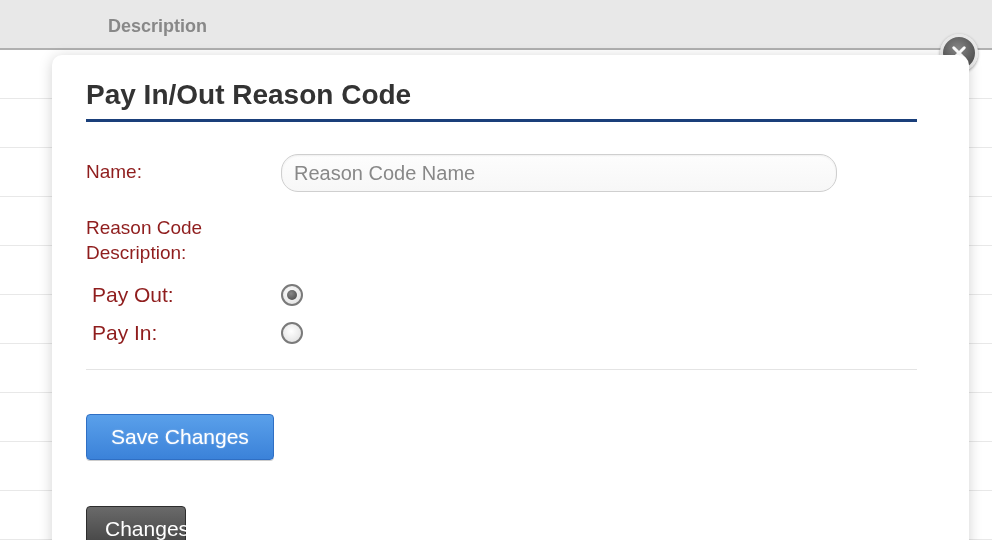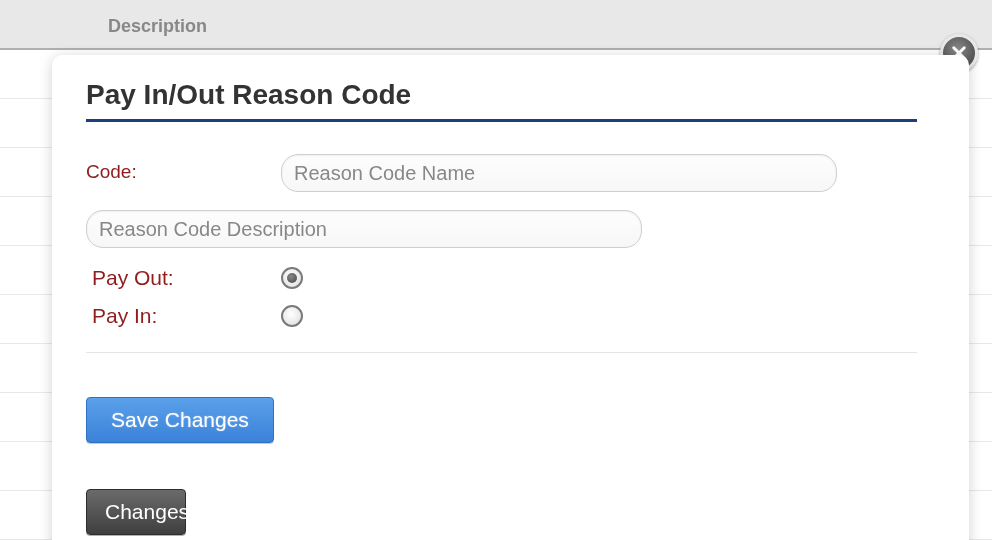--- a/index.html
+++ b/index.html
@@ -172,26 +172,26 @@
     <path d="M5 5 L19 19 M19 5 L5 19" stroke="#fff" stroke-width="4" stroke-linecap="round" fill="none"></path>
   </svg>
 </div>
 
 <div class="modal">
 
   <h1 class="modal-title">Pay In/Out Reason Code</h1>
   <div class="title-divider"></div>
 
   <div class="form-row">
-    <label class="form-label">Code:</label>
+    <label class="form-label">Name:</label>
     <input class="form-input" type="text" placeholder="Reason Code Name" style="">
   </div>
 
   <div class="form-row">
-    <input class="form-input" type="text" placeholder="Reason Code Description" style="">
+    <label class="form-label">Reason Code Description:</label>
   </div>
 
   <div class="radio-row">
     <span class="radio-label">Pay Out:</span>
     <span class="faux-radio checked" role="radio" aria-checked="true"></span>
   </div>
 
   <div class="radio-row">
     <span class="radio-label">Pay In:</span>
     <span class="faux-radio" role="radio" aria-checked="false"></span>

